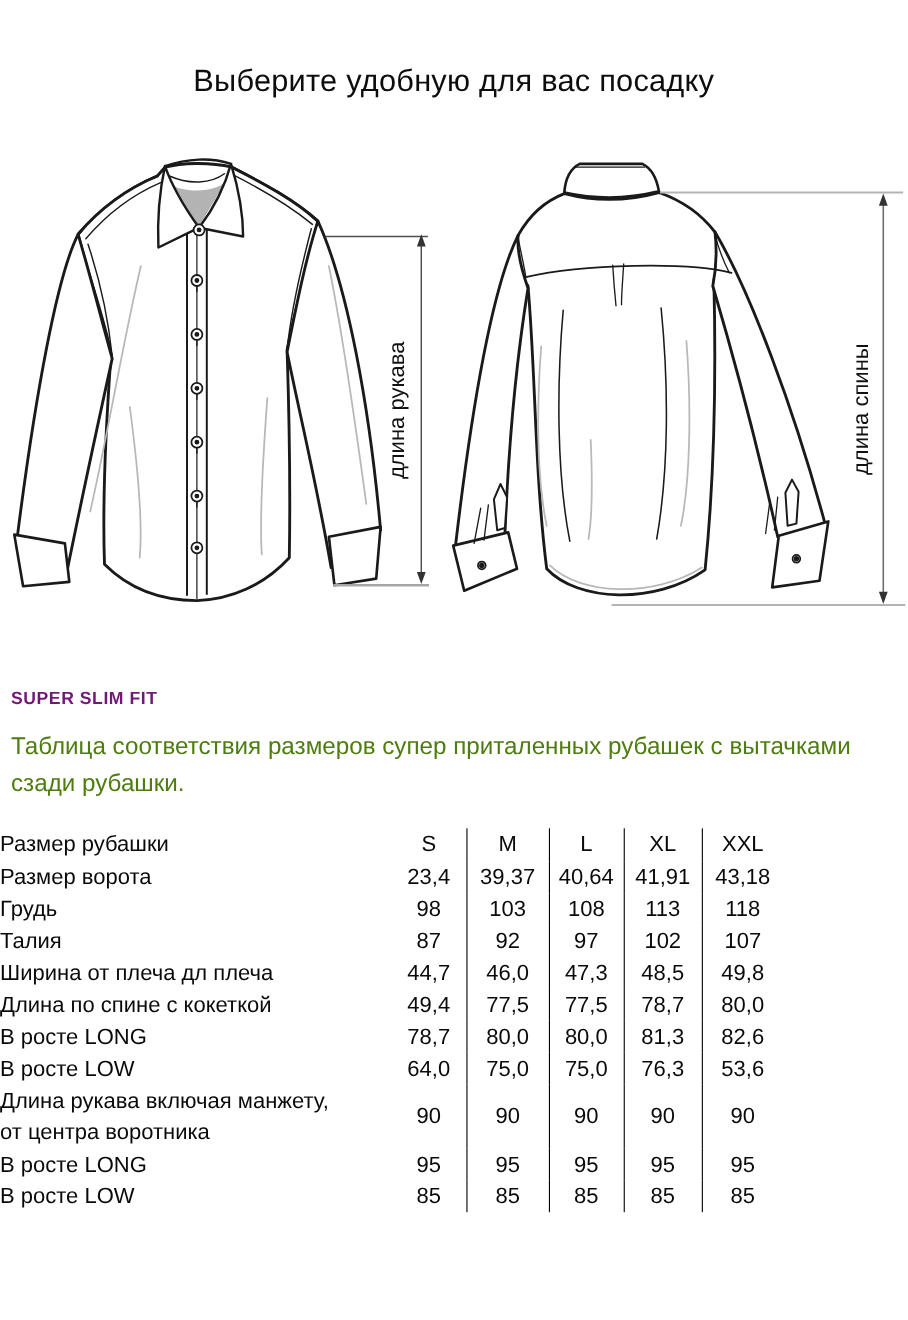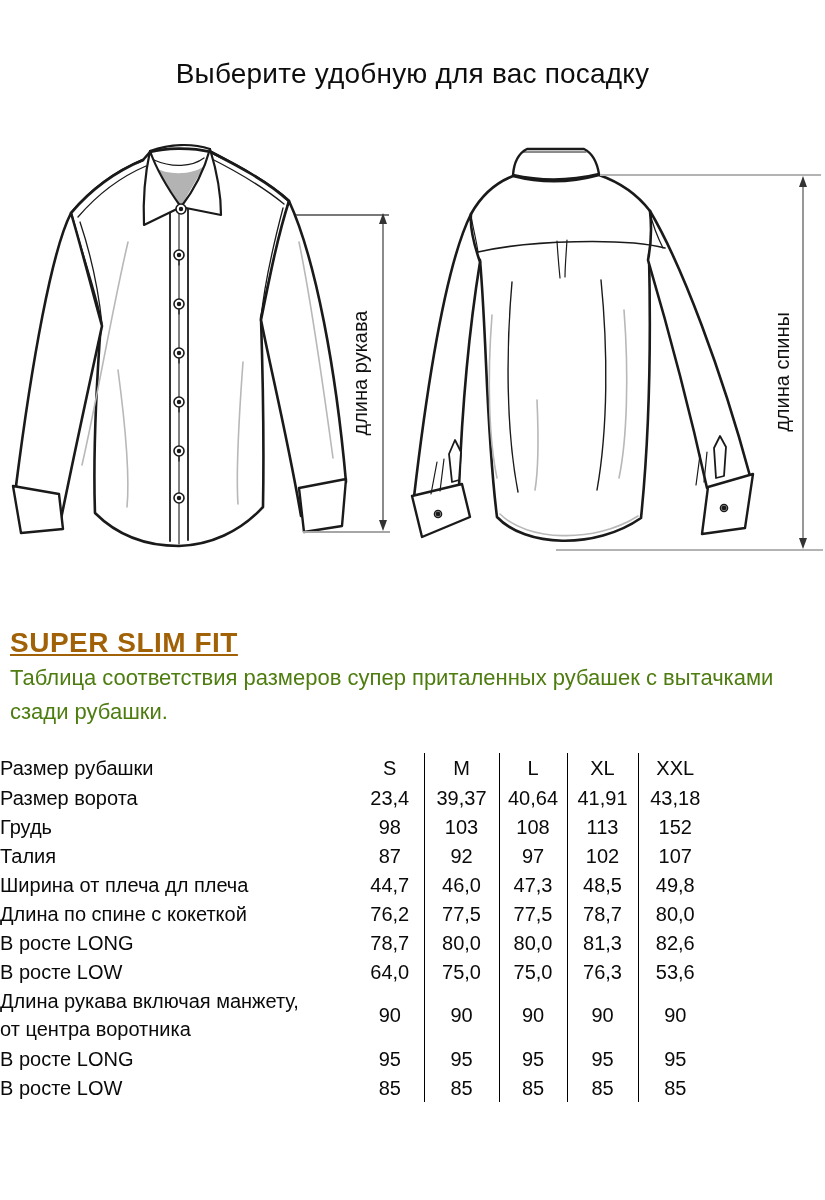--- a/index.html
+++ b/index.html
@@ -7,22 +7,22 @@
     position:relative;width:825px;height:1200px;background:#ffffff;
     font-family:"Liberation Sans","DejaVu Sans",sans-serif;color:#000;overflow:hidden;margin-top:10px;
   }
   .page-title{
     position:absolute;left:0;top:48px;width:825px;text-align:center;
     font-size:28px;font-weight:400;color:#0d0d0d;letter-spacing:0.2px;
   }
   .figure{position:absolute;left:0;top:0;width:825px;height:600px;}
   .dim-label{font-size:20px;fill:#111;font-family:"Liberation Sans","DejaVu Sans",sans-serif;}
   .fit-heading{
-    position:absolute;left:10px;top:617px;font-size:28px;font-weight:800;
-    letter-spacing:0.5px;color:#a16207;text-decoration:underline;
+    position:absolute;left:10px;top:617px;font-size:16px;font-weight:800;
+    letter-spacing:0.5px;color:#701a75;
   }
   .fit-desc{
     position:absolute;left:10px;top:651px;width:800px;font-size:22px;line-height:34px;
     color:#4d7c0f;white-space:pre-line;
   }
   table.size-table{
     position:absolute;left:0;top:743px;width:712px;border-collapse:collapse;table-layout:fixed;
     font-size:20px;color:#0a0a0a;
   }
   table.size-table td{padding:0;vertical-align:middle;line-height:28px;}
@@ -209,41 +209,41 @@
       <td class="val vdiv">40,64</td>
       <td class="val vdiv">41,91</td>
       <td class="val vdiv">43,18</td>
     </tr>
     <tr class="r">
       <td class="lbl">Грудь</td>
       <td class="val">98</td>
       <td class="val vdiv">103</td>
       <td class="val vdiv">108</td>
       <td class="val vdiv">113</td>
-      <td class="val vdiv">152</td>
+      <td class="val vdiv">118</td>
     </tr>
     <tr class="r">
       <td class="lbl">Талия</td>
       <td class="val">87</td>
       <td class="val vdiv">92</td>
       <td class="val vdiv">97</td>
       <td class="val vdiv">102</td>
       <td class="val vdiv">107</td>
     </tr>
     <tr class="r">
       <td class="lbl">Ширина от плеча дл плеча</td>
       <td class="val">44,7</td>
       <td class="val vdiv">46,0</td>
       <td class="val vdiv">47,3</td>
       <td class="val vdiv">48,5</td>
       <td class="val vdiv">49,8</td>
     </tr>
     <tr class="r">
       <td class="lbl">Длина по спине с кокеткой</td>
-      <td class="val">76,2</td>
+      <td class="val">49,4</td>
       <td class="val vdiv">77,5</td>
       <td class="val vdiv">77,5</td>
       <td class="val vdiv">78,7</td>
       <td class="val vdiv">80,0</td>
     </tr>
     <tr class="r">
       <td class="lbl">В росте LONG</td>
       <td class="val">78,7</td>
       <td class="val vdiv">80,0</td>
       <td class="val vdiv">80,0</td>

